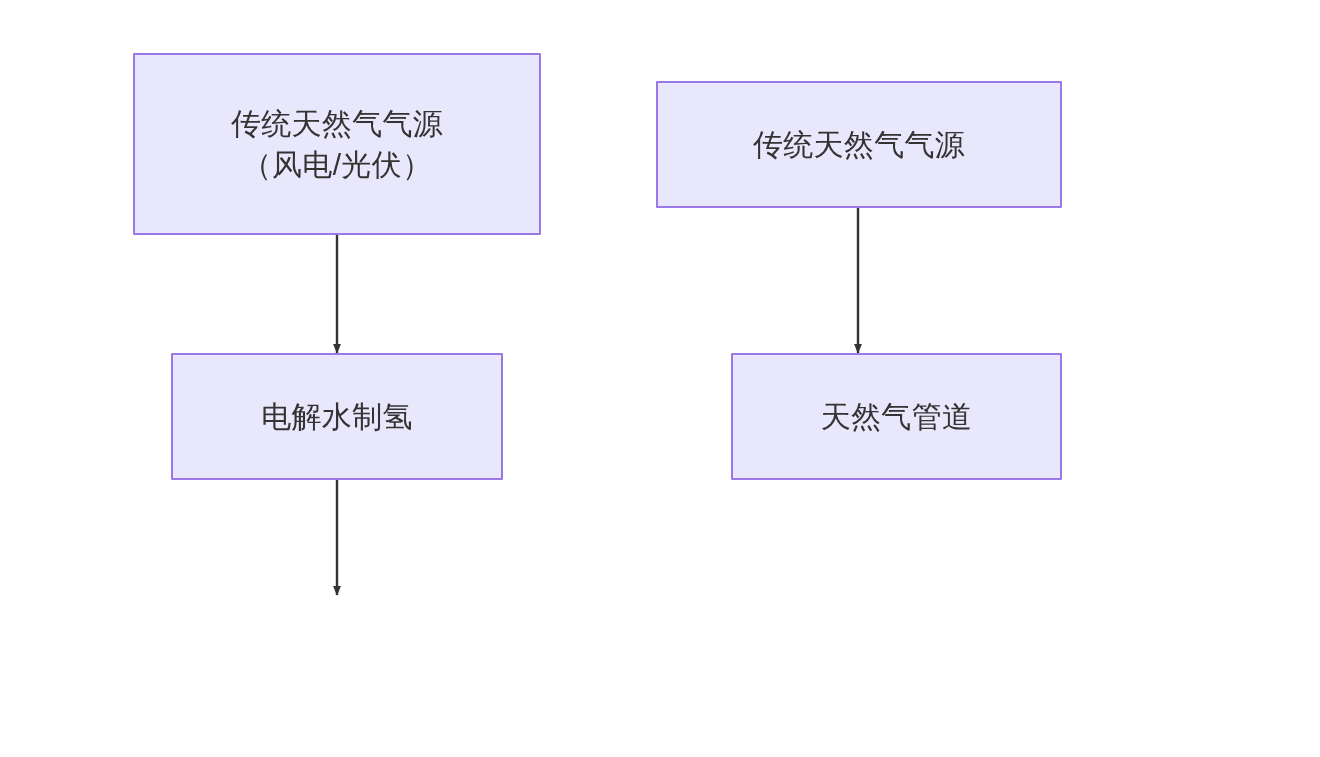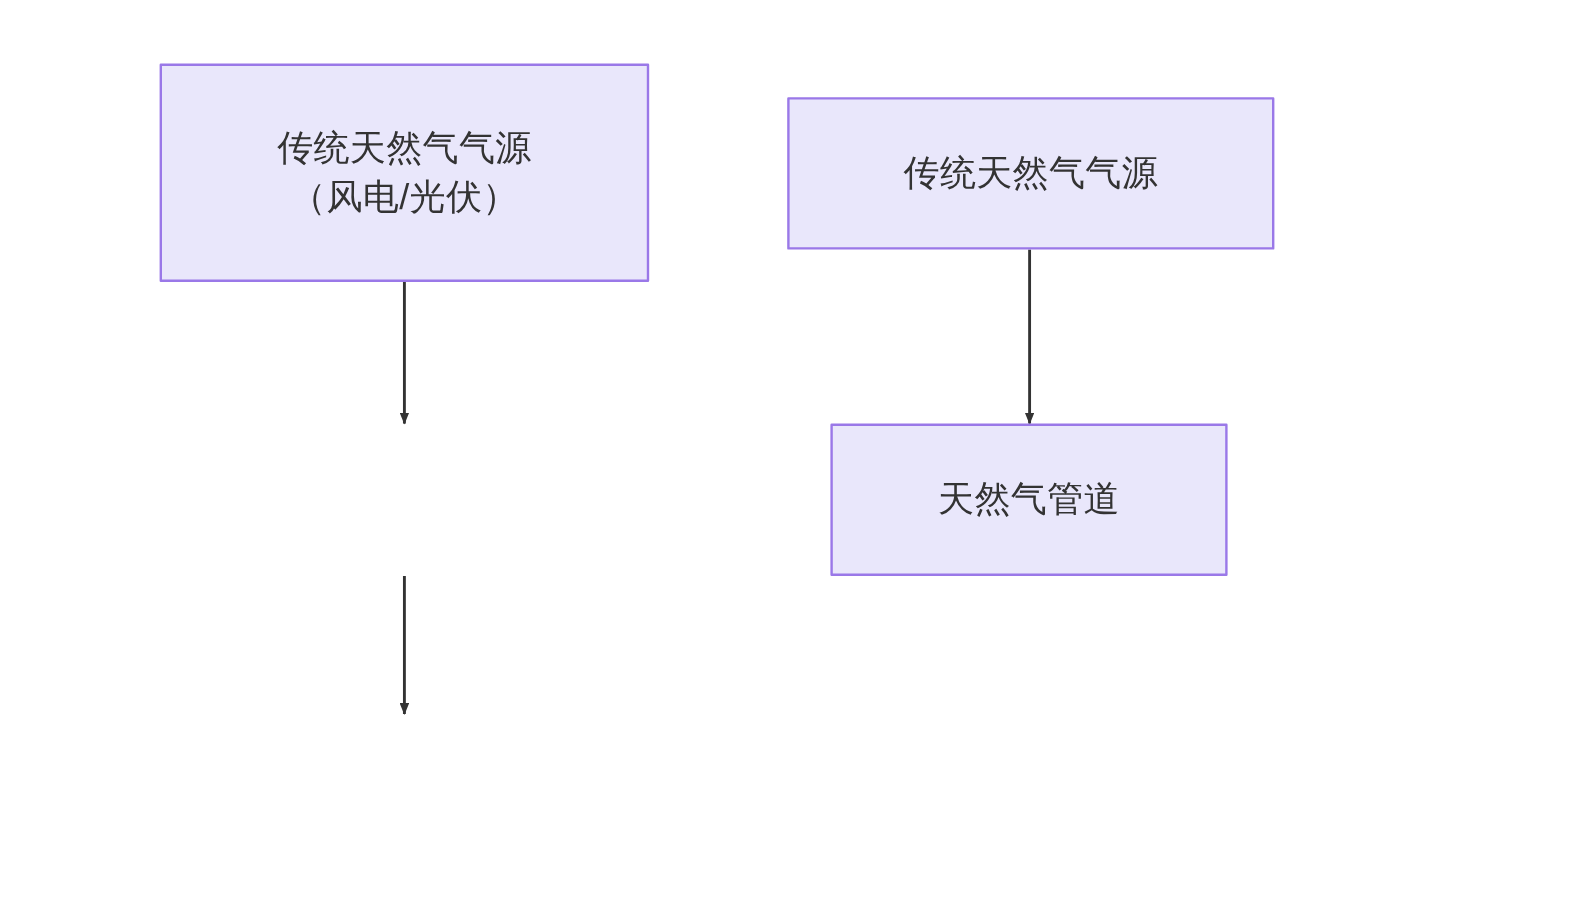--- a/index.html
+++ b/index.html
@@ -62,23 +62,26 @@
         <line x1="337" y1="480" x2="337" y2="595" stroke="#333333" stroke-width="2.4" marker-end="url(#arrowhead)"></line>
         <line x1="858" y1="208" x2="858" y2="353" stroke="#333333" stroke-width="2.4" marker-end="url(#arrowhead)"></line>
       </g>
   </svg>
 
   <div class="node" style="left: 133px; top: 53px; width: 408px; height: 182px; background: rgb(233, 231, 251); border-color: rgb(154, 120, 232);">
     <span class="node-label" style="color: rgb(51, 51, 51);">传统天然气气源
 （风电/光伏）</span>
   </div>
 
+  <div class="node" style="left: 171px; top: 353px; width: 332px; height: 127px; background: rgb(233, 231, 251); border-color: rgb(154, 120, 232);">
+    <span class="node-label" style="color: rgb(51, 51, 51);">电解水制氢</span>
+  </div>
 
 
   <div class="node" style="left: 656px; top: 81px; width: 406px; height: 127px; background: rgb(233, 231, 251); border-color: rgb(154, 120, 232);">
     <span class="node-label" style="color: rgb(51, 51, 51);">传统天然气气源</span>
   </div>
 
-  <div class="node" style="left: 692px; top: 353px; width: 331px; height: 127px; background: rgb(233, 231, 251); border-color: rgb(154, 120, 232);">
+  <div class="node" style="left: 731px; top: 353px; width: 331px; height: 127px; background: rgb(233, 231, 251); border-color: rgb(154, 120, 232);">
     <span class="node-label" style="color: rgb(51, 51, 51);">天然气管道</span>
   </div>
 
 </div>
 
 </body></html>

